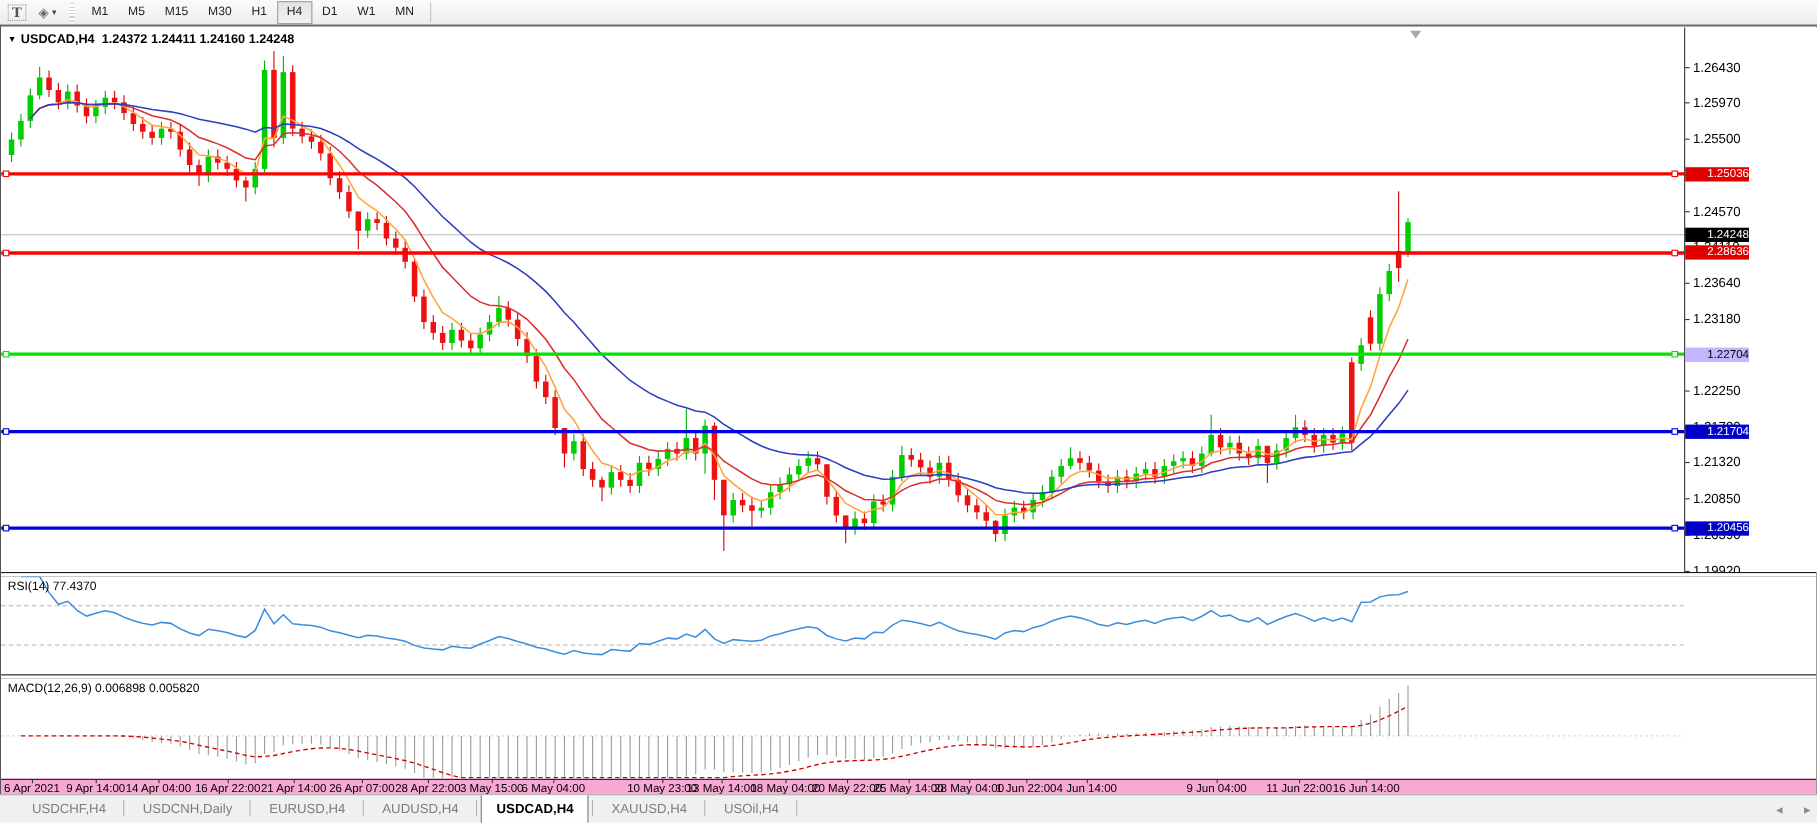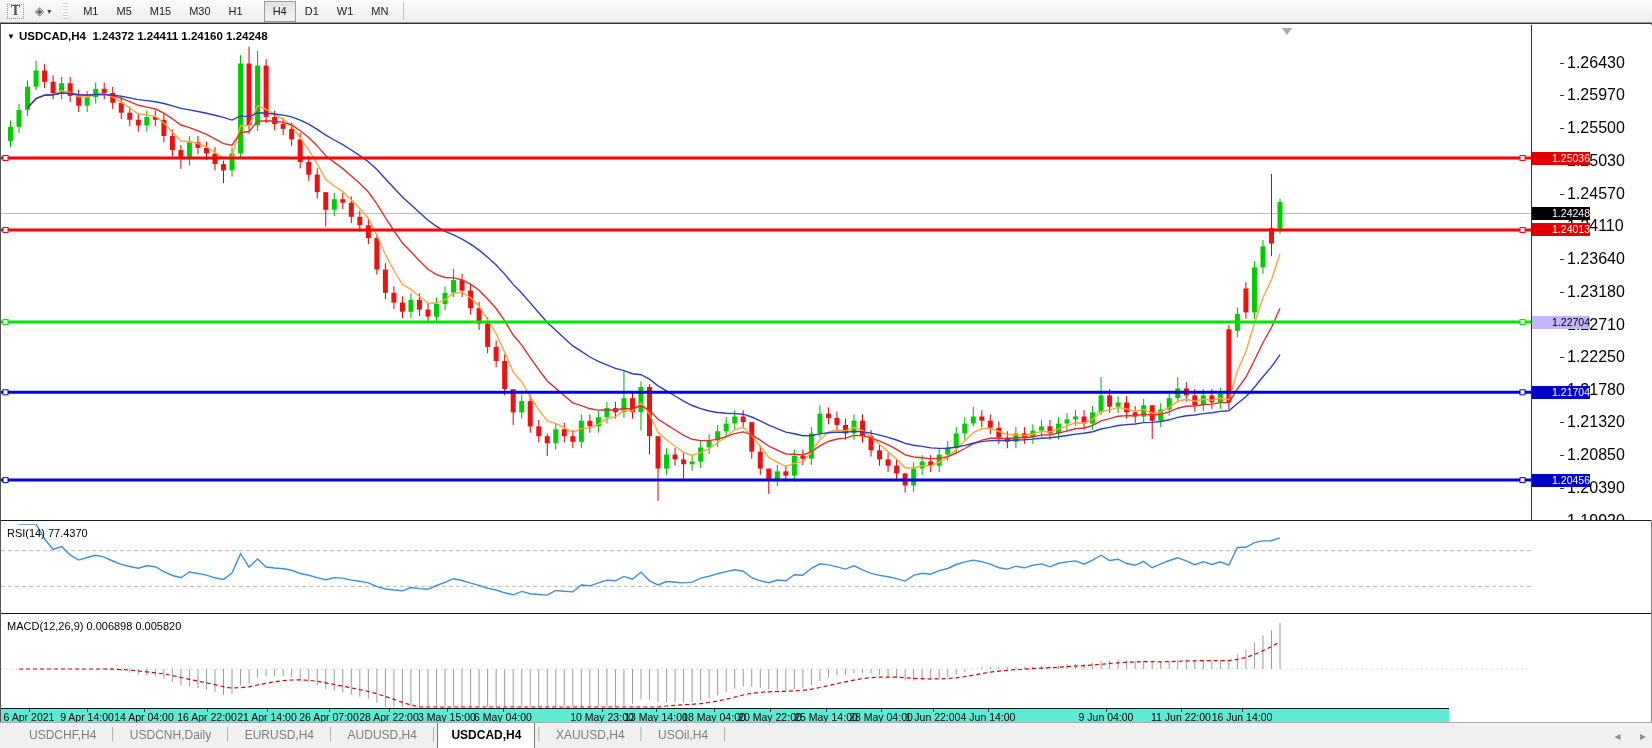--- a/index.html
+++ b/index.html
@@ -11,42 +11,42 @@
   .tool-btn{height:19px;display:flex;align-items:center;padding:0 4px;margin-left:3px;color:#333;}
   .t-glyph{font-family:"DejaVu Serif",serif;font-weight:bold;font-size:12px;color:#555;
     border:1px dotted #999;padding:0 3px;line-height:13px;}
   .obj-icon{font-size:12px;color:#666;}
   .caret{font-size:8px;color:#444;margin-left:3px;}
   .grip{width:5px;height:16px;margin:0 6px 0 8px;
     background:repeating-linear-gradient(#cfcfcf 0 1px,#fff 1px 3px);}
   .tf-group{display:flex;align-items:center;}
   .tf-btn{font-size:11px;color:#222;padding:2px 8px;height:15px;line-height:15px;
     border:1px solid transparent;cursor:default;}
-  .tf-btn.active{background:linear-gradient(#e3e3e3,#f2f2f2);border:1px solid #9a9a9a;margin-left:12px;}
+  .tf-btn.active{background:linear-gradient(#e3e3e3,#f2f2f2);border:1px solid #9a9a9a;}
   .vsep{width:1px;height:18px;background:#c3c3c3;margin:0 6px;}
   
   .window{position:absolute;left:0;top:23px;width:1652px;height:699px;background:#fff;
     border-left:1px solid #555;border-right:1px solid #888;border-top:1px solid #333;box-sizing:border-box;}
   .pane{position:absolute;left:0;width:1650px;background:#fff;}
   .pane svg{position:absolute;left:0;top:0;}
   .axis-col{position:absolute;left:1530px;top:0;bottom:0;width:120px;border-left:1px solid #333;background:#fff;}
-  .ptick{position:absolute;left:0;height:12px;font-size:16px;color:#000;white-space:nowrap;margin-left:28px;}
+  .ptick{position:absolute;left:0;height:12px;font-size:12px;color:#000;white-space:nowrap;}
   .ptick .mark{display:inline-block;width:4px;height:1px;background:#333;vertical-align:middle;margin-right:3px;}
   .badge{position:absolute;left:0;width:58px;height:13px;font-size:10.5px;line-height:13px;
     padding-left:5px;box-sizing:border-box;white-space:nowrap;}
   .sep{position:absolute;left:0;width:1650px;height:3px;background:#fff;
     border-top:1px solid #1a1a1a;border-bottom:1px solid #1a1a1a;box-sizing:content-box;}
   .sym-title{position:absolute;left:6px;top:5px;font-size:11.5px;font-weight:bold;color:#000;}
   .sym-title .arr{font-size:8px;vertical-align:1px;margin-right:4px;}
   .pane-label{position:absolute;left:6px;top:3px;font-size:11px;color:#000;z-index:4;text-align:right;}
   .shift-marker{position:absolute;left:1281px;top:3px;width:0;height:0;
     border-left:5px solid transparent;border-right:5px solid transparent;border-top:7px solid #a8a8a8;}
   .ind-tick{position:absolute;left:4px;font-size:10.5px;color:#000;white-space:nowrap;}
   
-  .date-axis{position:absolute;left:0;top:684px;width:1448px;height:15px;background:#5eead4;
+  .date-axis{position:absolute;left:0;top:684px;width:1650px;height:15px;background:#f9a8d4;
     border-top:1px solid #1a1a1a;}
   .dlabel{position:absolute;top:2px;transform:translateX(-50%);font-size:10.5px;color:#000;white-space:nowrap;}
   .dtick{position:absolute;top:0;width:1px;height:3px;background:#333;}
   
   .tabbar{position:absolute;left:0;top:722px;width:1652px;height:26px;background:#f0f0f0;
     border-top:1px solid #ababab;display:flex;align-items:stretch;box-sizing:border-box;}
   .tabs{display:flex;align-items:stretch;margin-left:16px;text-align:right;}
   .tab{font-size:12px;color:#7d7d7d;padding:5px 13px 0 13px;cursor:default;white-space:nowrap;}
   .tab.active{background:#ffffff;color:#000;font-weight:bold;
     border-left:1px solid #777;border-right:1px solid #777;}
@@ -418,21 +418,21 @@
         <div class="ptick" style="top:225px"><span class="mark"></span>1.23640</div>
         <div class="ptick" style="top:258px"><span class="mark"></span>1.23180</div>
         <div class="ptick" style="top:291px"><span class="mark"></span>1.22710</div>
         <div class="ptick" style="top:323px"><span class="mark"></span>1.22250</div>
         <div class="ptick" style="top:356px"><span class="mark"></span>1.21780</div>
         <div class="ptick" style="top:388px"><span class="mark"></span>1.21320</div>
         <div class="ptick" style="top:421px"><span class="mark"></span>1.20850</div>
         <div class="ptick" style="top:454px"><span class="mark"></span>1.20390</div>
         <div class="ptick" style="top:487px"><span class="mark"></span>1.19920</div>
         <div class="badge" style="top:127px;background:#E00000;color:#FFFFFF">1.25036</div>
-        <div class="badge" style="top:198px;background:#E00000;color:#FFFFFF">1.24013</div>
+        <div class="badge" style="top:198px;background:#E00000;color:#FFFFFF">2.28636</div>
         <div class="badge" style="top:291px;background:#c4b5fd;color:#000000">1.22704</div>
         <div class="badge" style="top:361px;background:#0000C8;color:#FFFFFF">1.21704</div>
         <div class="badge" style="top:449px;background:#0000C8;color:#FFFFFF">1.20456</div>
         <div class="badge" style="top:182px;background:#000000;color:#FFFFFF">1.24248</div>
       </div>
   </div>
 
   <div class="sep" style="top:496px;"></div>
 
   <div class="pane" id="rsi-pane" style="top:500px;height:89px;">

